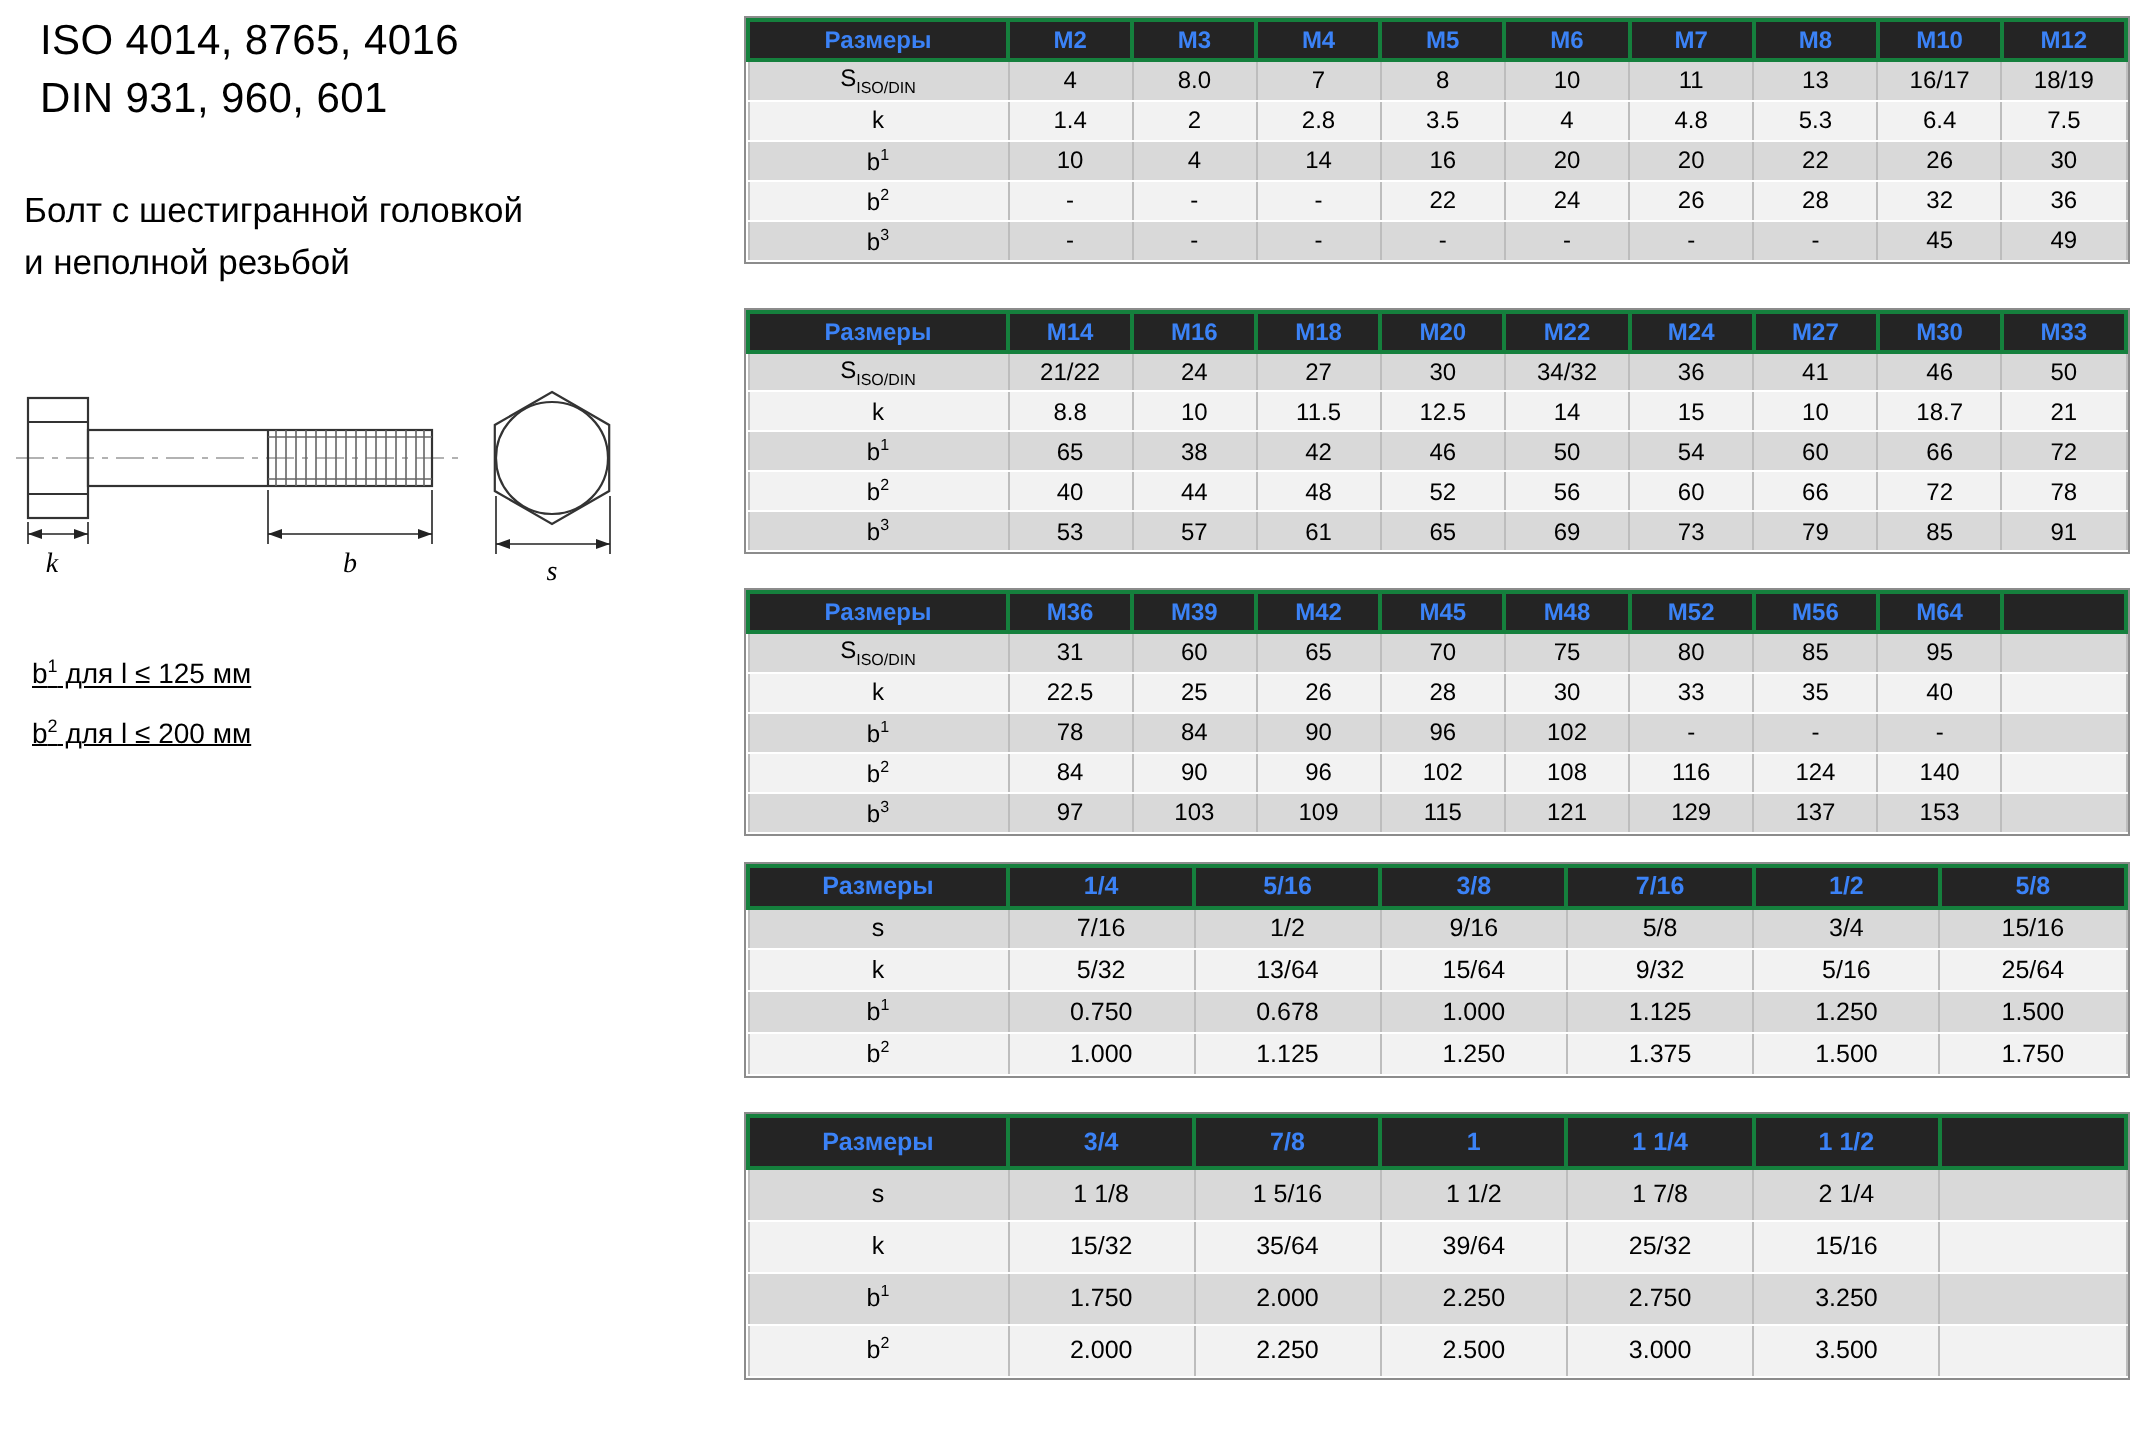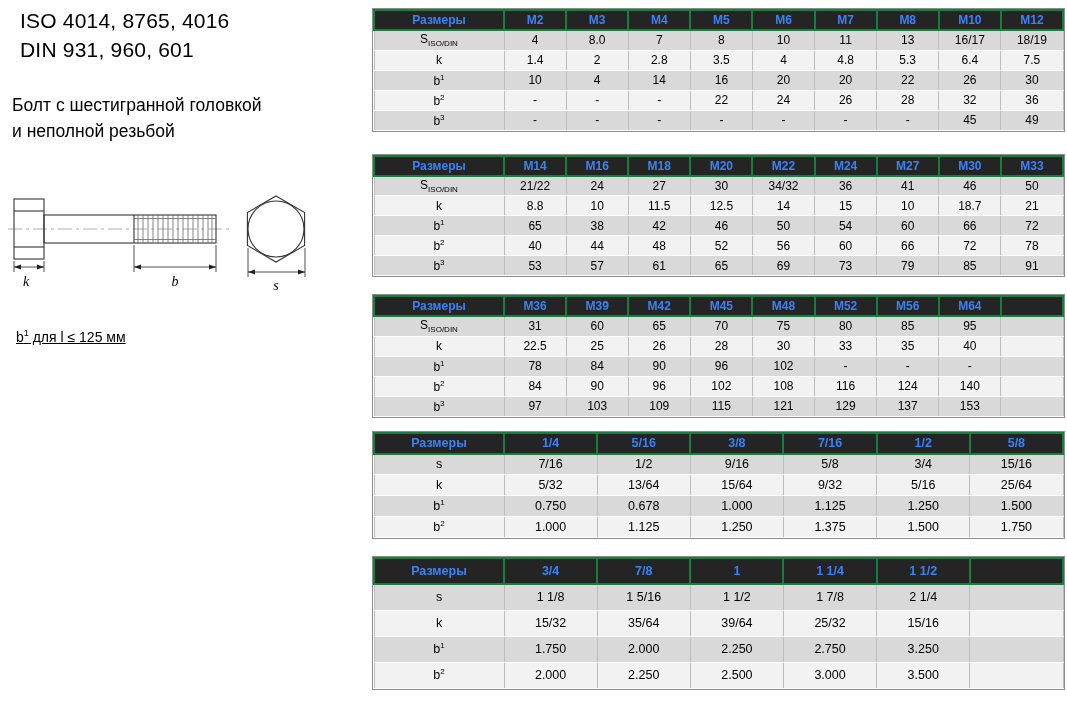--- a/index.html
+++ b/index.html
@@ -136,20 +136,21 @@
       <line class="dim" x1="240" y1="82" x2="297" y2="82"></line>
       <polygon class="arr" points="240,82 247,79.5 247,84.5"></polygon>
       <polygon class="arr" points="297,82 290,79.5 290,84.5"></polygon>
       <text class="dimtxt" x="268" y="100" text-anchor="middle">s</text>
     </g>
   </svg>
 </div>
 
 <div class="block-notes">
   <div class="note"><span>b</span><sup>1</sup><span> для l ≤ 125 мм</span></div>
+  <div class="note"><span>b</span><sup>2</sup><span> для l ≤ 200 мм</span></div>
 </div>
 
 <div class="tables">
     <div class="twrap gap-a">
       <table class="t-a">
         <colgroup>
           <col class="col-lab">
           <col>
           <col>
           <col>

